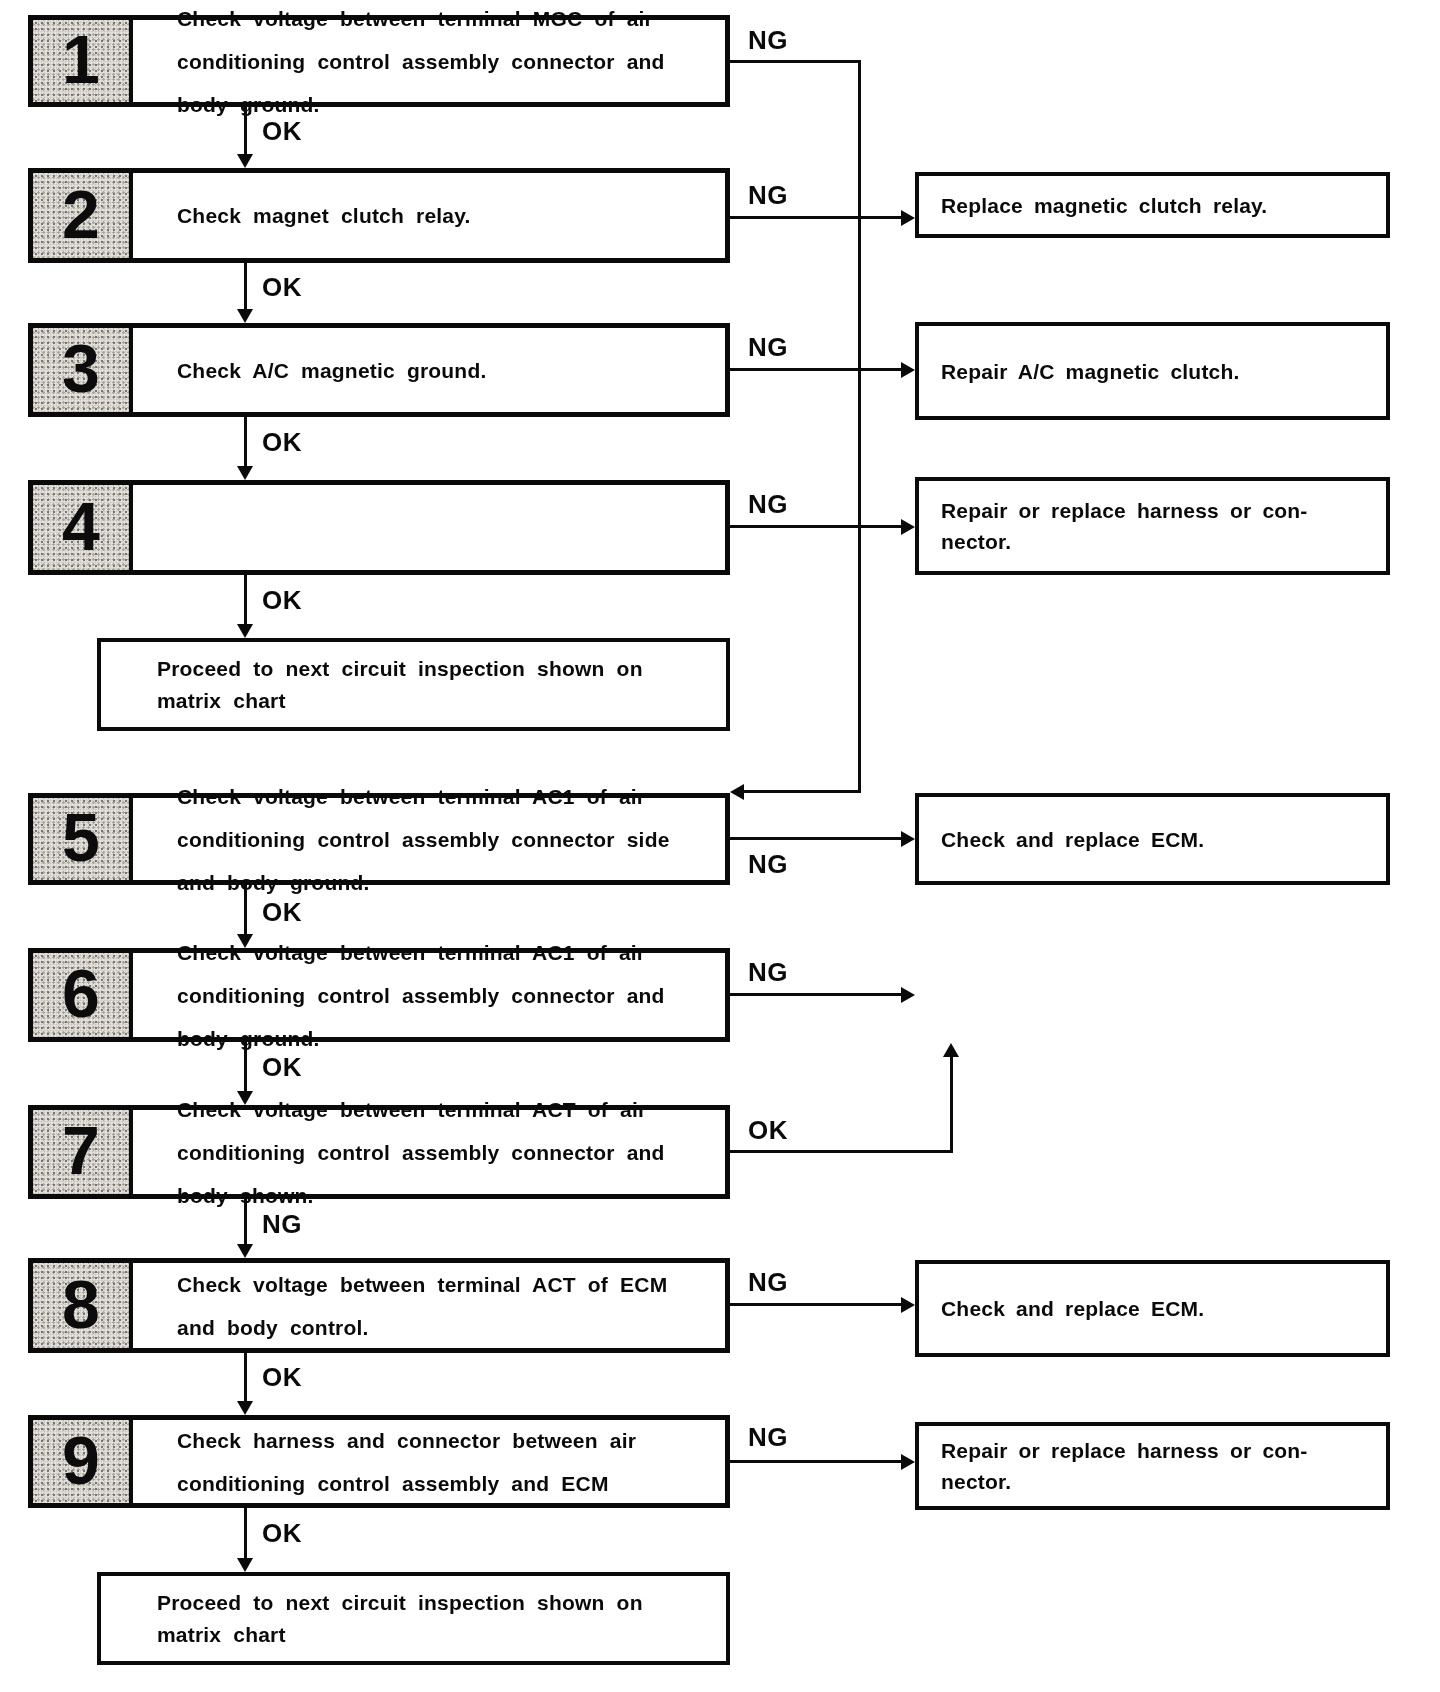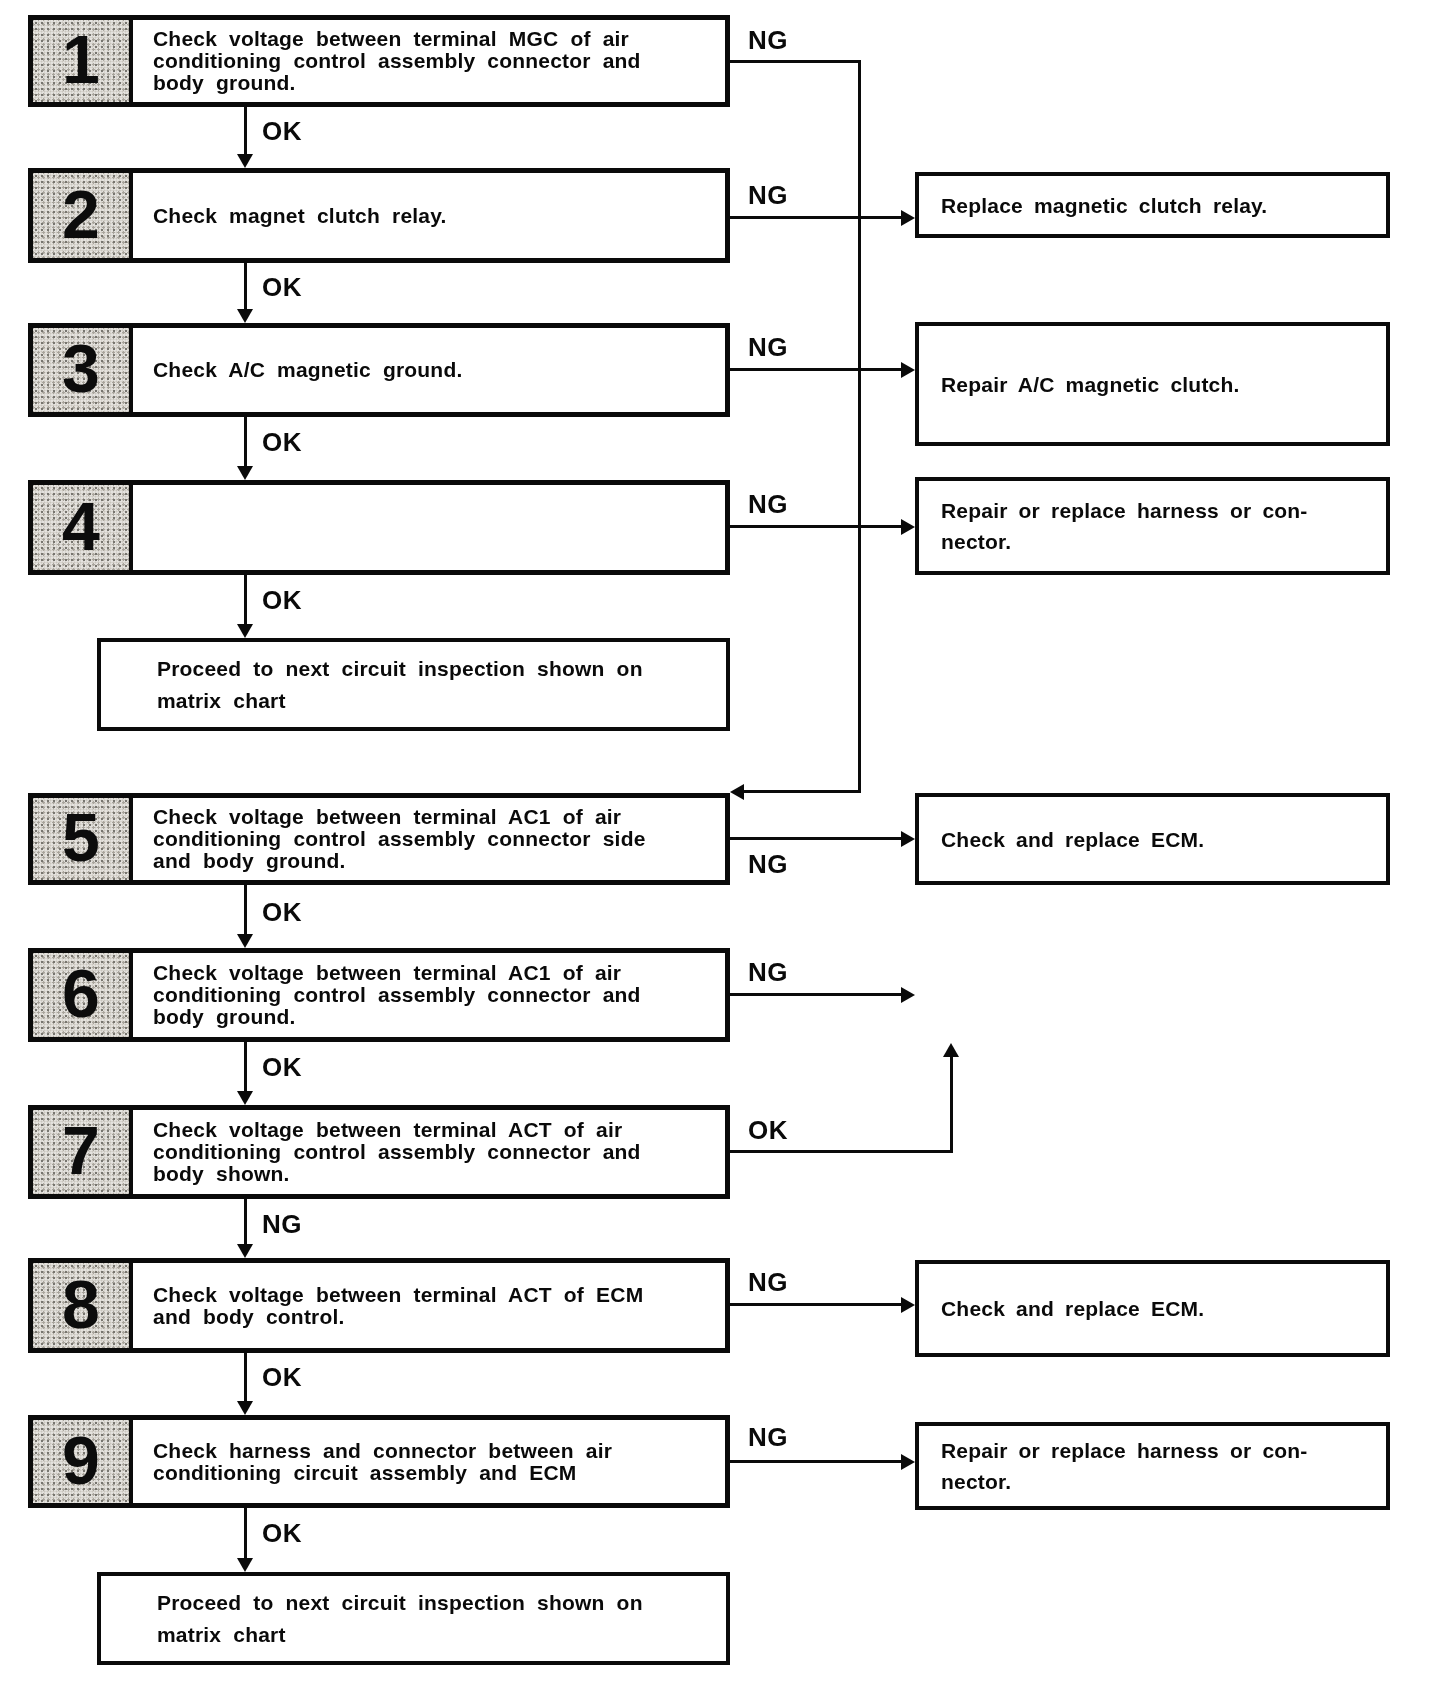--- a/index.html
+++ b/index.html
@@ -44,24 +44,25 @@
     color: #0c0c0c;
     transform: translateY(-2px);
   }
   .steptext {
     flex: 1 1 auto;
     display: flex;
     align-items: center;
     padding: 4px 12px 4px 20px;
     font-size: 21px;
     font-weight: bold;
-    line-height: 22px;
+    line-height: 43px;
     letter-spacing: 0.2px;
     word-spacing: 6px;
     white-space: pre-line;
+    margin-left: 24px;
   }
   .actionbox {
     position: absolute;
     left: 915px;
     width: 475px;
     border: 4px solid #0a0a0a;
     background: #ffffff;
     display: flex;
     align-items: center;
     padding: 4px 14px 4px 22px;
@@ -166,30 +167,30 @@
         <span class="stepnum">8</span>
       </div>
     <div class="steptext">Check voltage between terminal ACT of ECM
 and body control.</div>
   </div>
   <div class="stepbox" style="top:1415px;height:93px;">
     <div class="stub">
         <span class="stepnum">9</span>
       </div>
     <div class="steptext">Check harness and connector between air
-conditioning circuit assembly and ECM</div>
+conditioning control assembly and ECM</div>
   </div>
 
   <div class="proceedbox" style="top:638px;height:93px;">Proceed to next circuit inspection shown on
 matrix chart</div>
   <div class="proceedbox" style="top:1572px;height:93px;">Proceed to next circuit inspection shown on
 matrix chart</div>
 
   <div class="actionbox" style="top:172px;height:66px;">Replace magnetic clutch relay.</div>
-  <div class="actionbox" style="top:322px;height:124px;">Repair A/C magnetic clutch.</div>
+  <div class="actionbox" style="top:322px;height:98px;">Repair A/C magnetic clutch.</div>
   <div class="actionbox" style="top:477px;height:98px;">Repair or replace harness or con-
 nector.</div>
   <div class="actionbox" style="top:793px;height:92px;">Check and replace ECM.</div>
   <div class="actionbox" style="top:1260px;height:97px;">Check and replace ECM.</div>
   <div class="actionbox" style="top:1422px;height:88px;">Repair or replace harness or con-
 nector.</div>
 
   <div class="vline" style="left:244px;top:107px;height:48px;"></div>
   <div class="tri tri-d" style="left:237px;top:154px;"></div>
   <div class="vline" style="left:244px;top:263px;height:47px;"></div>

